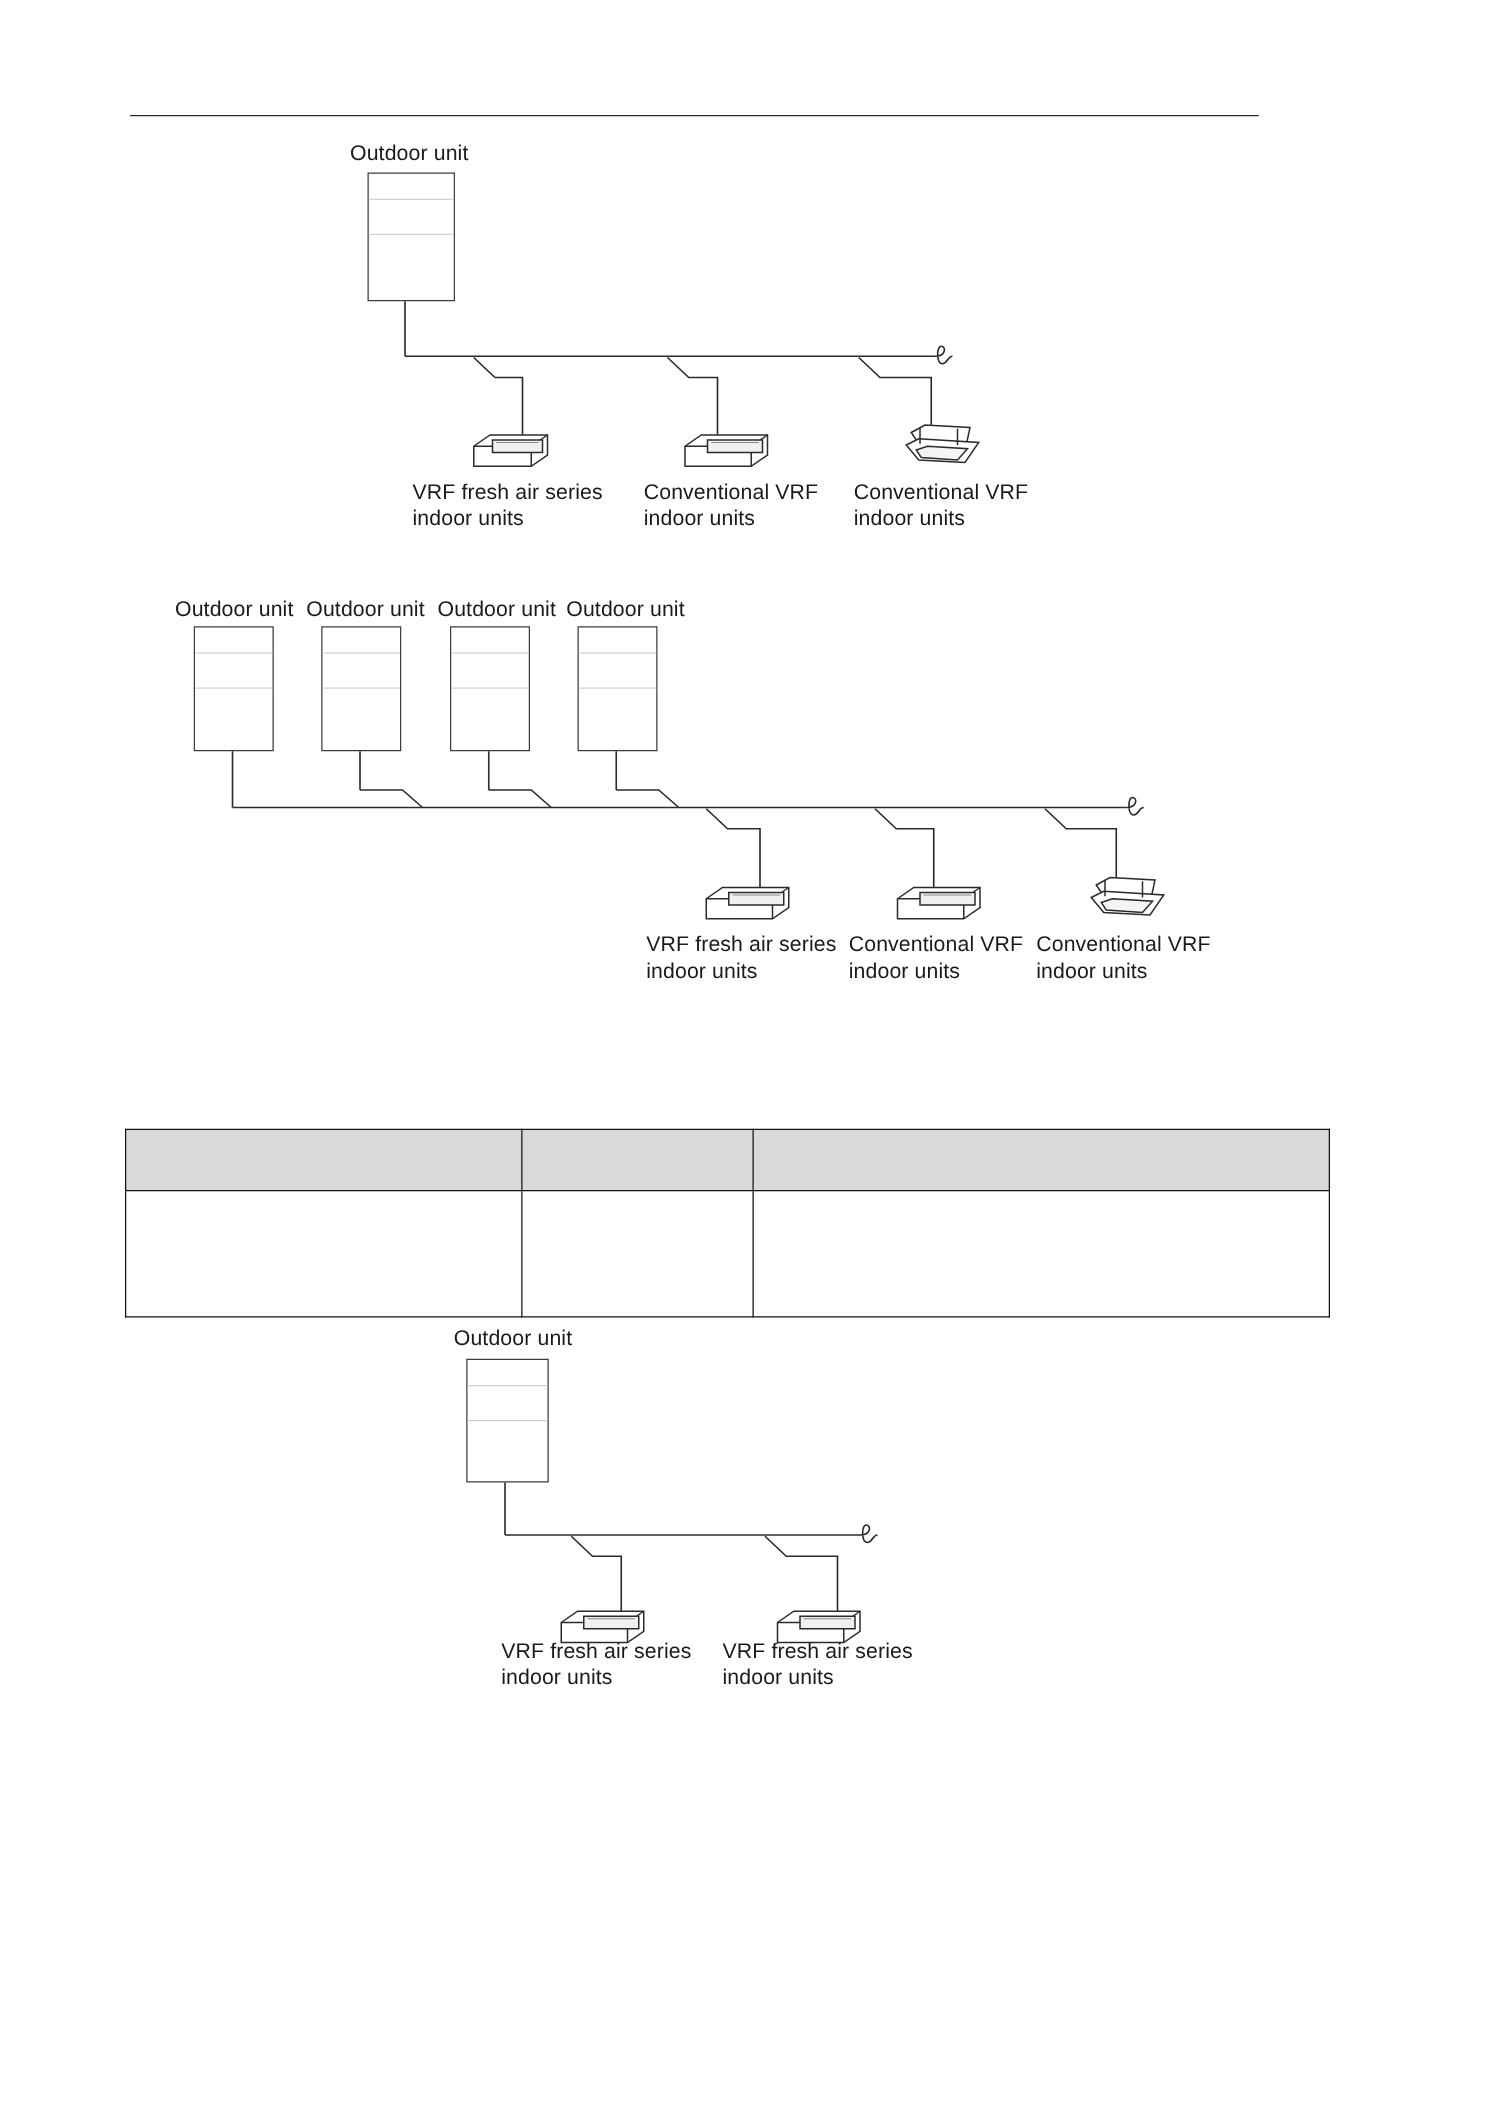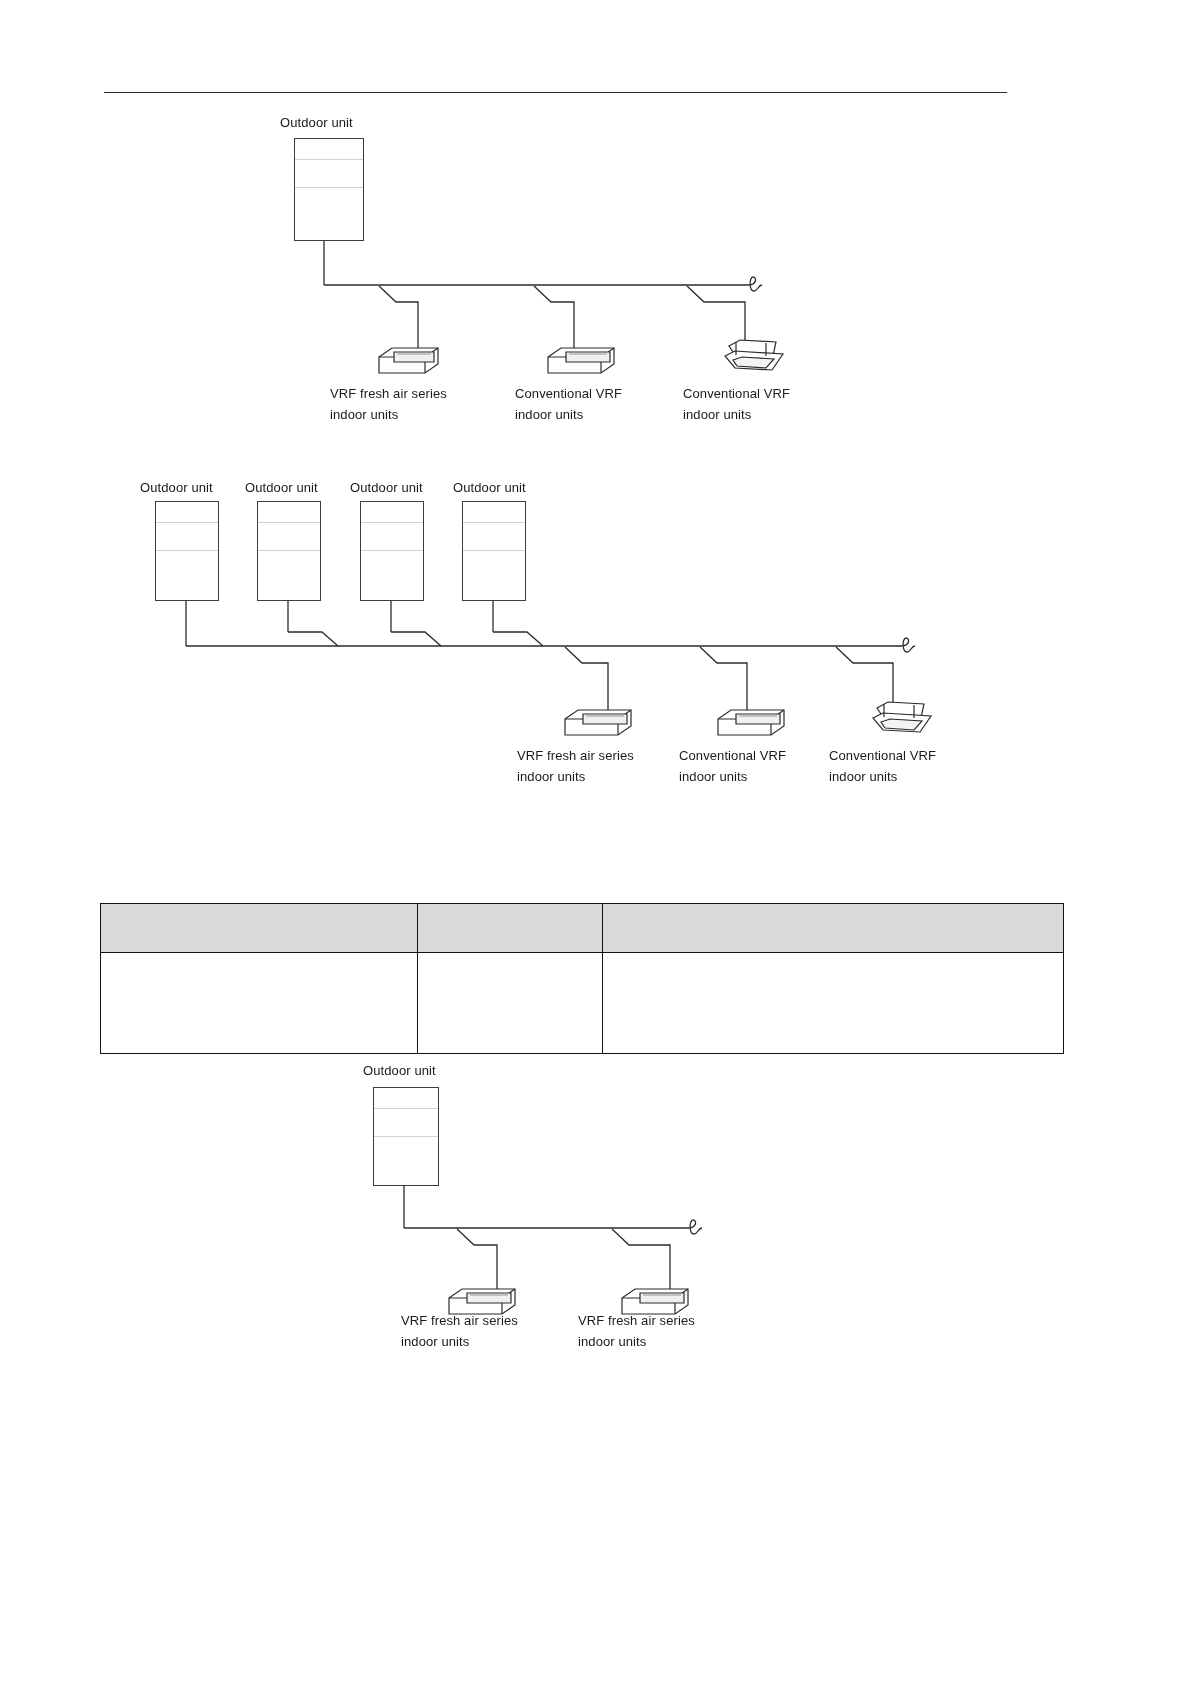--- a/index.html
+++ b/index.html
@@ -27,21 +27,21 @@
     left: 104px;
     top: 92px;
     width: 903px;
     height: 0;
     border-top: 1.5px solid #2b2b2b;
   }
 
   
   .label {
     position: absolute;
-    font-size: 13px;
+    font-size: 17px;
     line-height: 21px;
     color: #1a1a1a;
     white-space: pre-line;
     letter-spacing: 0.1px;
   }
 
   
   .odu {
     position: absolute;
     box-sizing: border-box;

